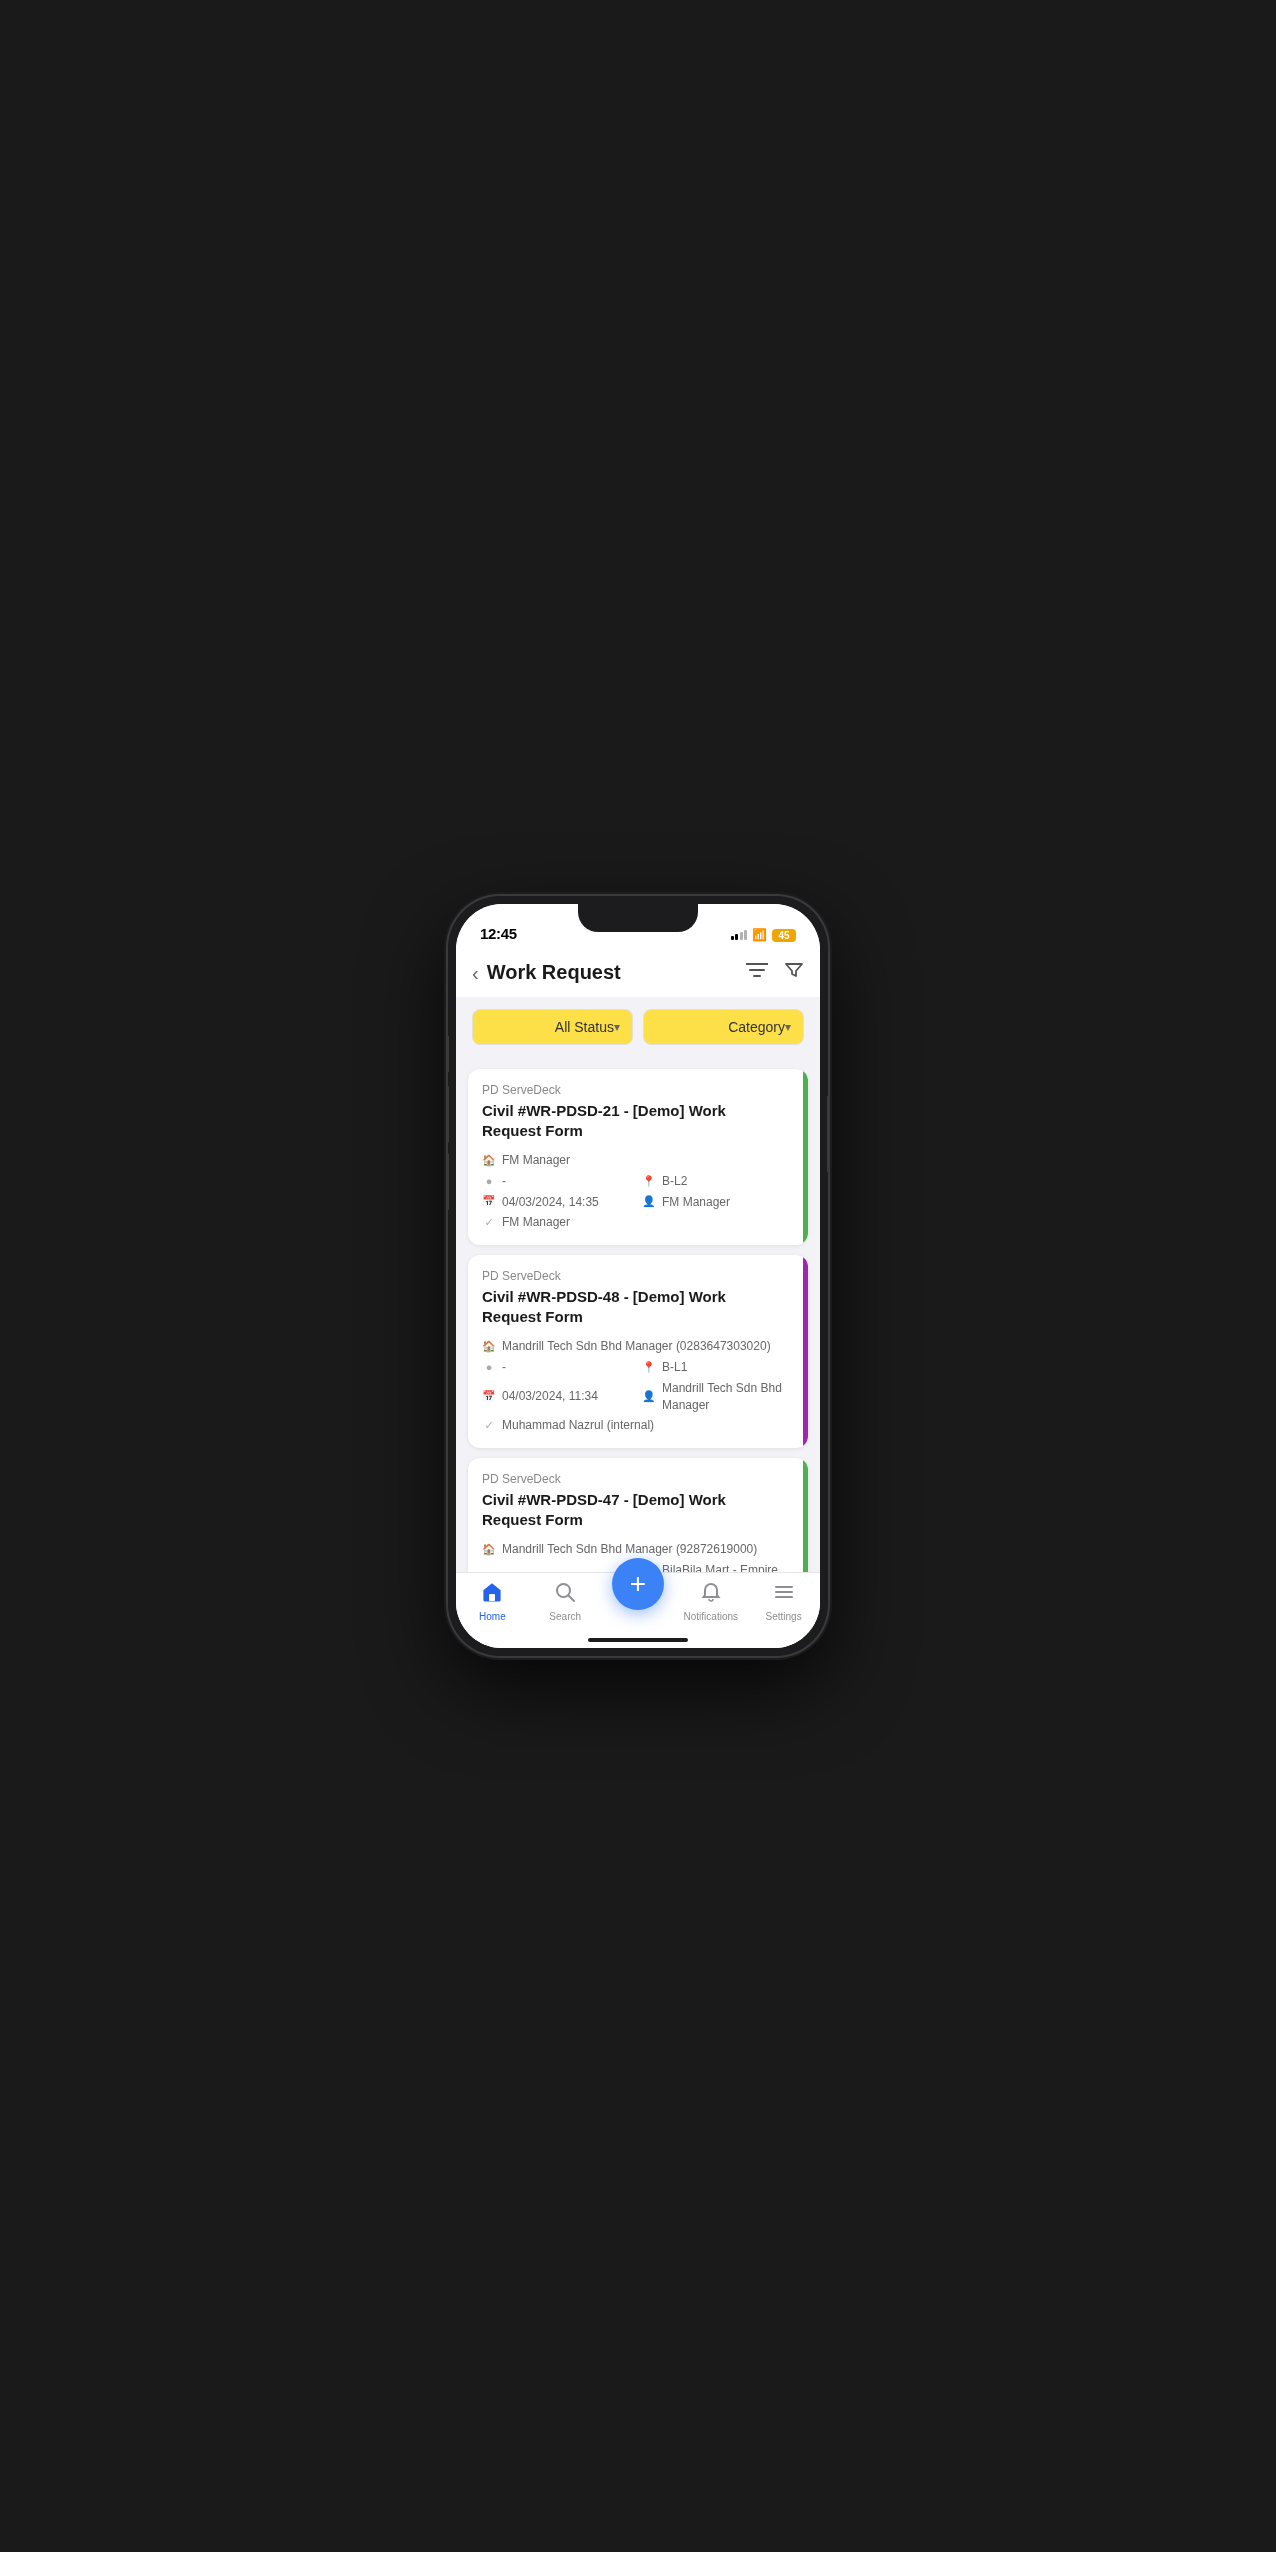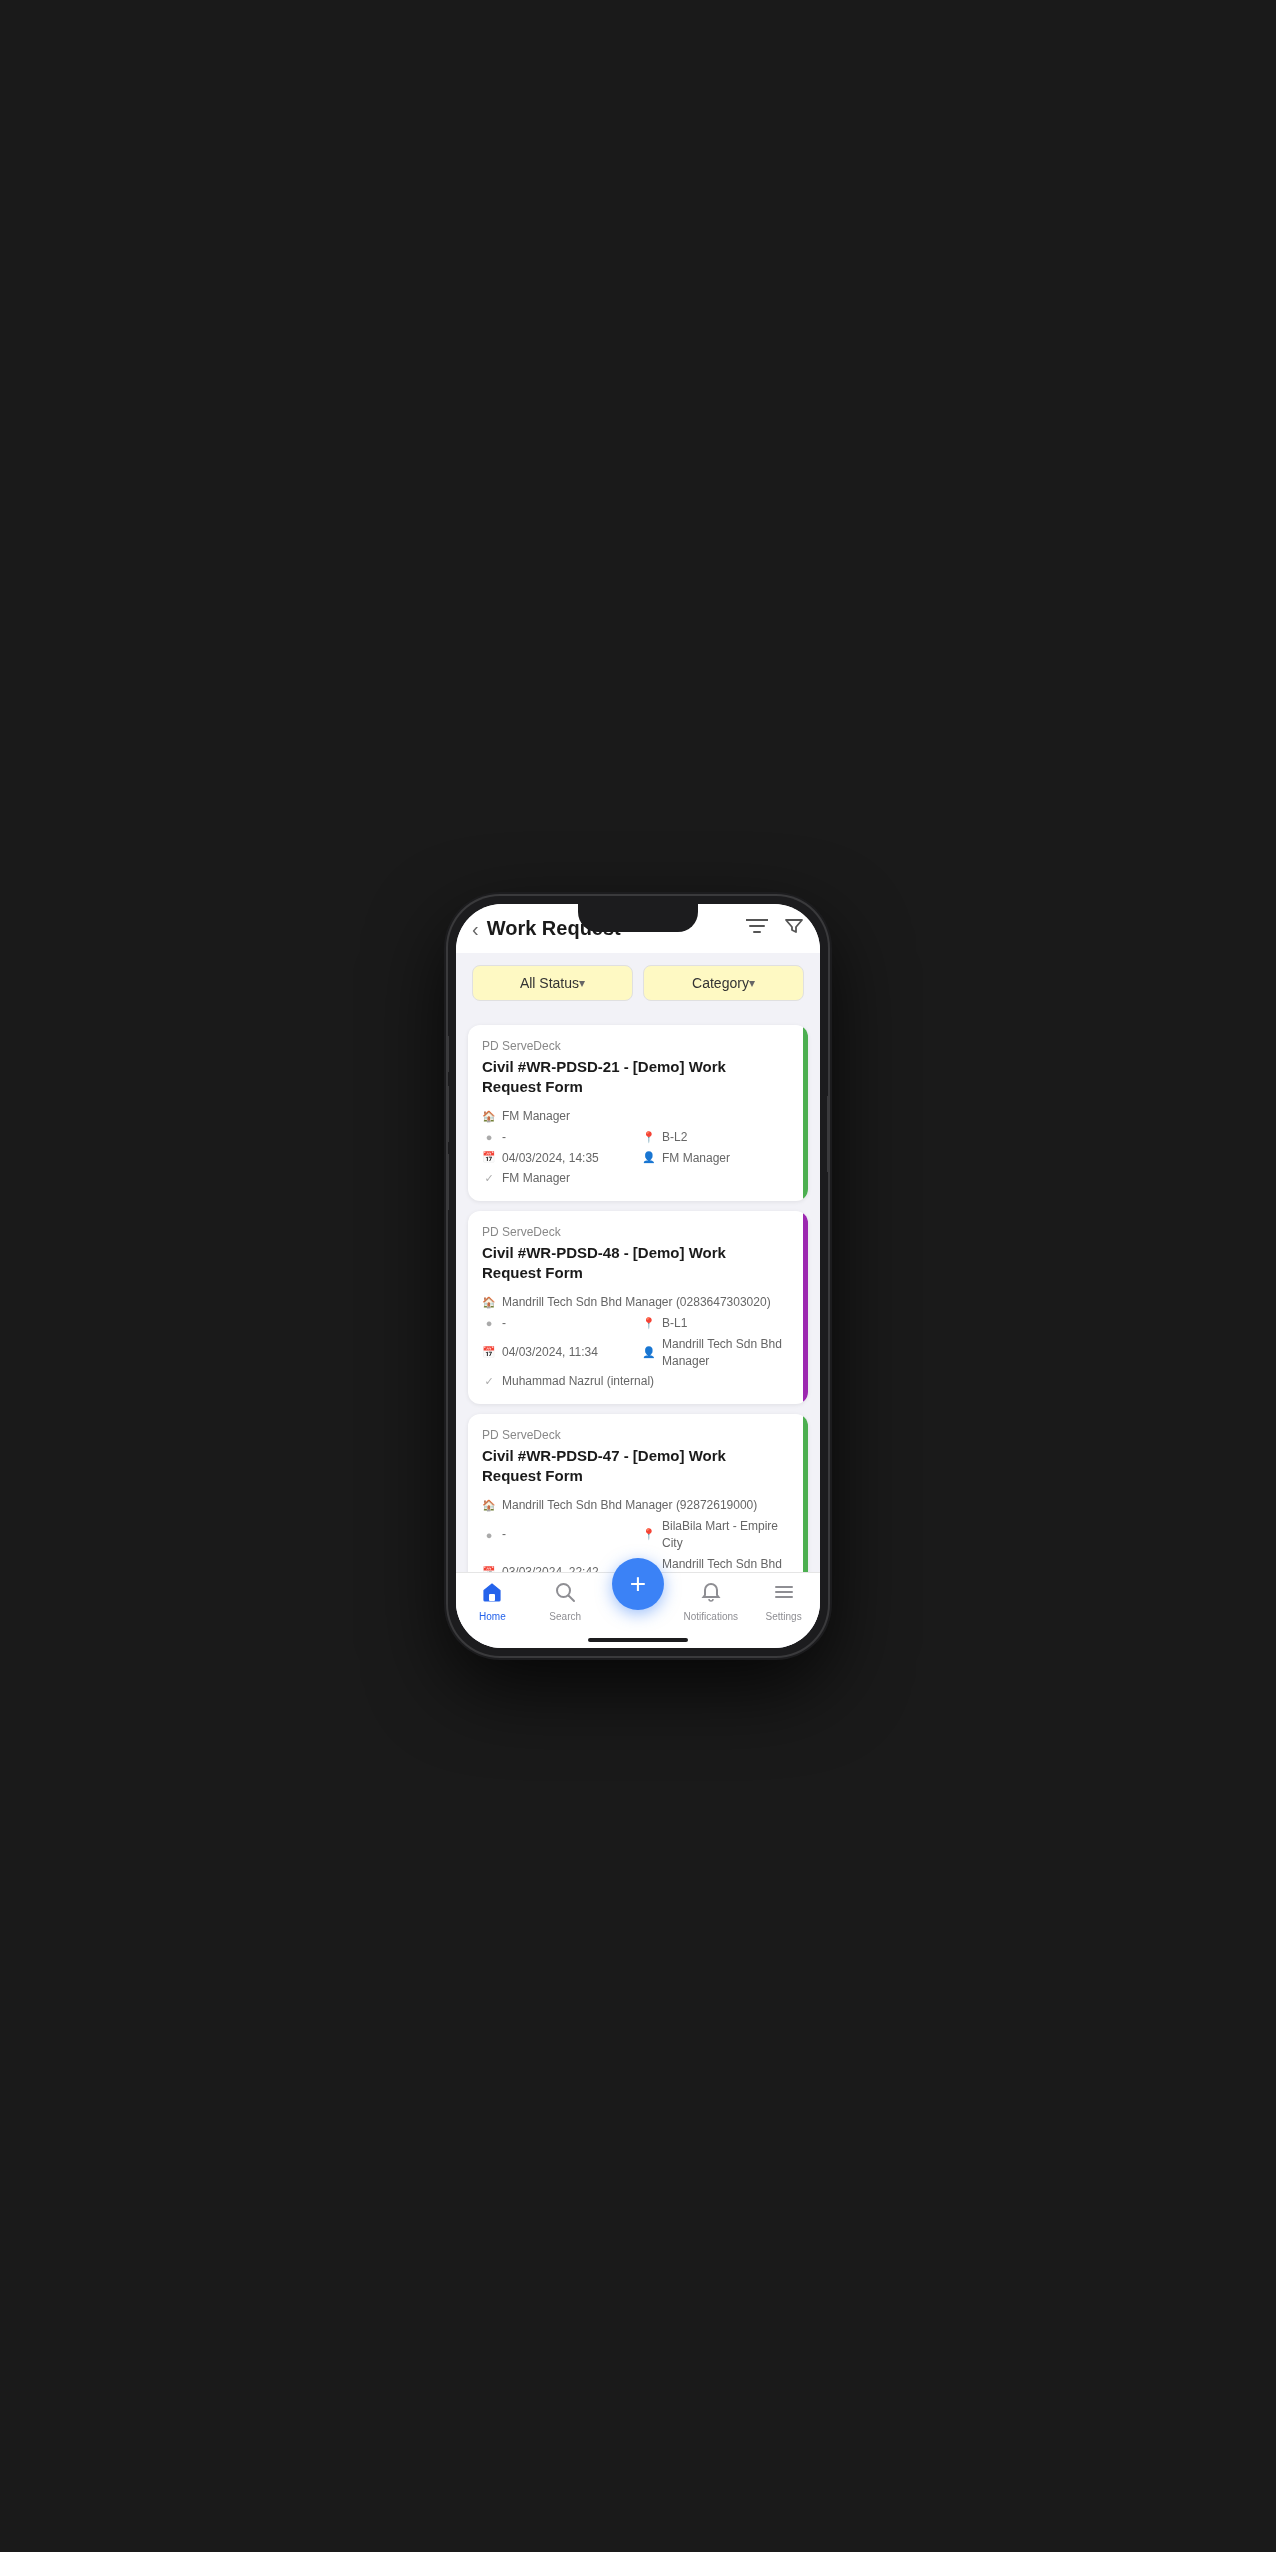--- a/index.html
+++ b/index.html
@@ -162,29 +162,29 @@
     .filters {
       background: #f2f2f7;
       padding: 12px 16px;
       display: flex;
       gap: 10px;
       flex-shrink: 0;
     }
 
     .filter-select {
       flex: 1;
-      background: #fef9c3;
+      background: #fde047;
       border: 1.5px solid #e0e0e0;
       border-radius: 8px;
       padding: 9px 12px;
       font-size: 14px;
       color: #333;
       display: flex;
       align-items: center;
-      justify-content: center;
+      justify-content: flex-end;
       cursor: pointer;
     }
 
     .filter-chevron {
       color: #666;
       font-size: 12px;
     }
 
     
     .cards-container {
@@ -385,20 +385,33 @@
 
   <div class="side-btn-left"></div>
   <div class="side-btn-left2"></div>
   <div class="side-btn-left3"></div>
   <div class="side-btn-right"></div>
 
   <div class="phone-screen">
 
     <div class="notch"></div>
 
+    <div class="status-bar">
+      <span class="status-time">12:45</span>
+      <div class="status-icons">
+        <div class="signal-bars">
+          <div class="signal-bar" style="height:4px;"></div>
+          <div class="signal-bar" style="height:6px;"></div>
+          <div class="signal-bar" style="height:8px; opacity:0.3;"></div>
+          <div class="signal-bar" style="height:10px; opacity:0.3;"></div>
+        </div>
+        <span class="wifi-icon">📶</span>
+        <span class="battery">45</span>
+      </div>
+    </div>
 
     <div class="content-area">
 
       <div class="header">
         <div class="header-left">
           <span class="back-btn">‹</span>
           <span class="header-title">Work Request</span>
         </div>
         <div class="header-actions">
           <span class="header-icon" style="font-size:20px;">

